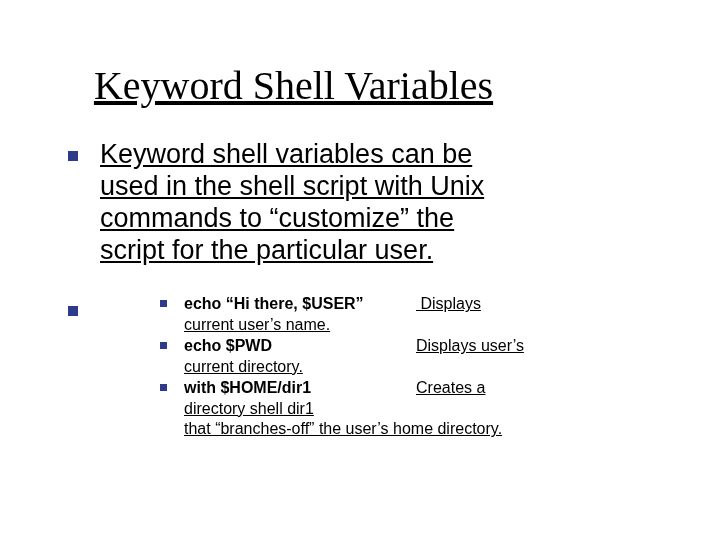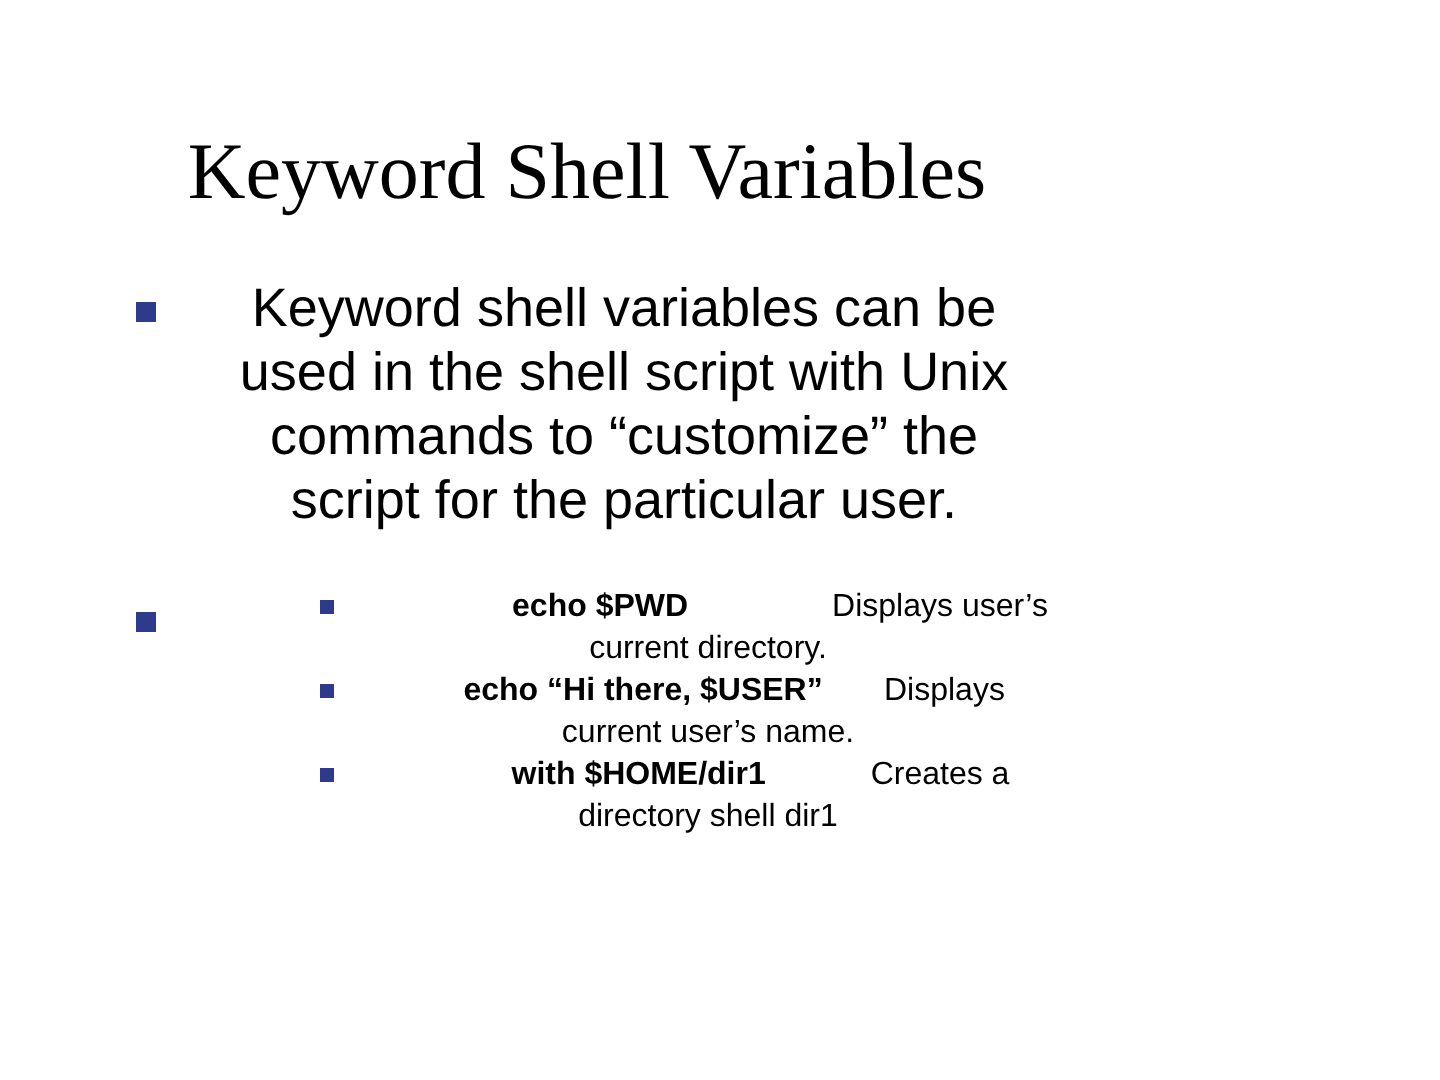--- a/index.html
+++ b/index.html
@@ -10,33 +10,33 @@
     background: #ffffff;
     font-family: Verdana, Arial, sans-serif;
     color: #000000;
   }
   .slide {
     width: 587px;
     height: 540px;
     position: relative;
     box-sizing: border-box;
     padding-top: 62px;
+    text-decoration: underline;
   }
   .title {
     font-family: "Times New Roman", Times, serif;
     font-size: 40px;
     font-weight: 400;
     text-align: center;
     margin: 0 0 30px 0;
     letter-spacing: 0px;
   }
   .body {
     padding-left: 68px;
     padding-right: 63px;
-    text-align: center;
   }
   .outer-list {
     list-style: none;
     margin: 0;
     padding: 0;
   }
   .outer-item {
     position: relative;
     font-family: Verdana, Arial, sans-serif;
     font-size: 27px;
@@ -96,32 +96,33 @@
         <span>Keyword shell variables can be used in the shell script with Unix commands to “customize” the script for the particular user.</span>
       </li>
 
       <li class="outer-item">
         <span class="outer-bullet"></span>
 
         <ul class="inner-list">
 
           <li class="inner-item">
             <span class="inner-bullet"></span>
-            <b class="col-cmd">echo $PWD</b><span>Displays user’s current directory.</span>
+            <b class="col-cmd">echo  “Hi there, $USER”</b><span> Displays current user’s name.</span>
           </li>
 
           <li class="inner-item">
             <span class="inner-bullet"></span>
-            <b class="col-cmd">echo  “Hi there, $USER”</b><span> Displays current user’s name.</span>
+            <b class="col-cmd">echo $PWD</b><span>Displays user’s current directory.</span>
           </li>
 
           <li class="inner-item">
             <span class="inner-bullet"></span>
             <b class="col-cmd">with $HOME/dir1</b><span>Creates a directory shell dir1</span>
             <br>
+            <span>that “branches-off” the user’s home directory.</span>
           </li>
 
         </ul>
       </li>
 
     </ul>
   </div>
 
 </div>
 

